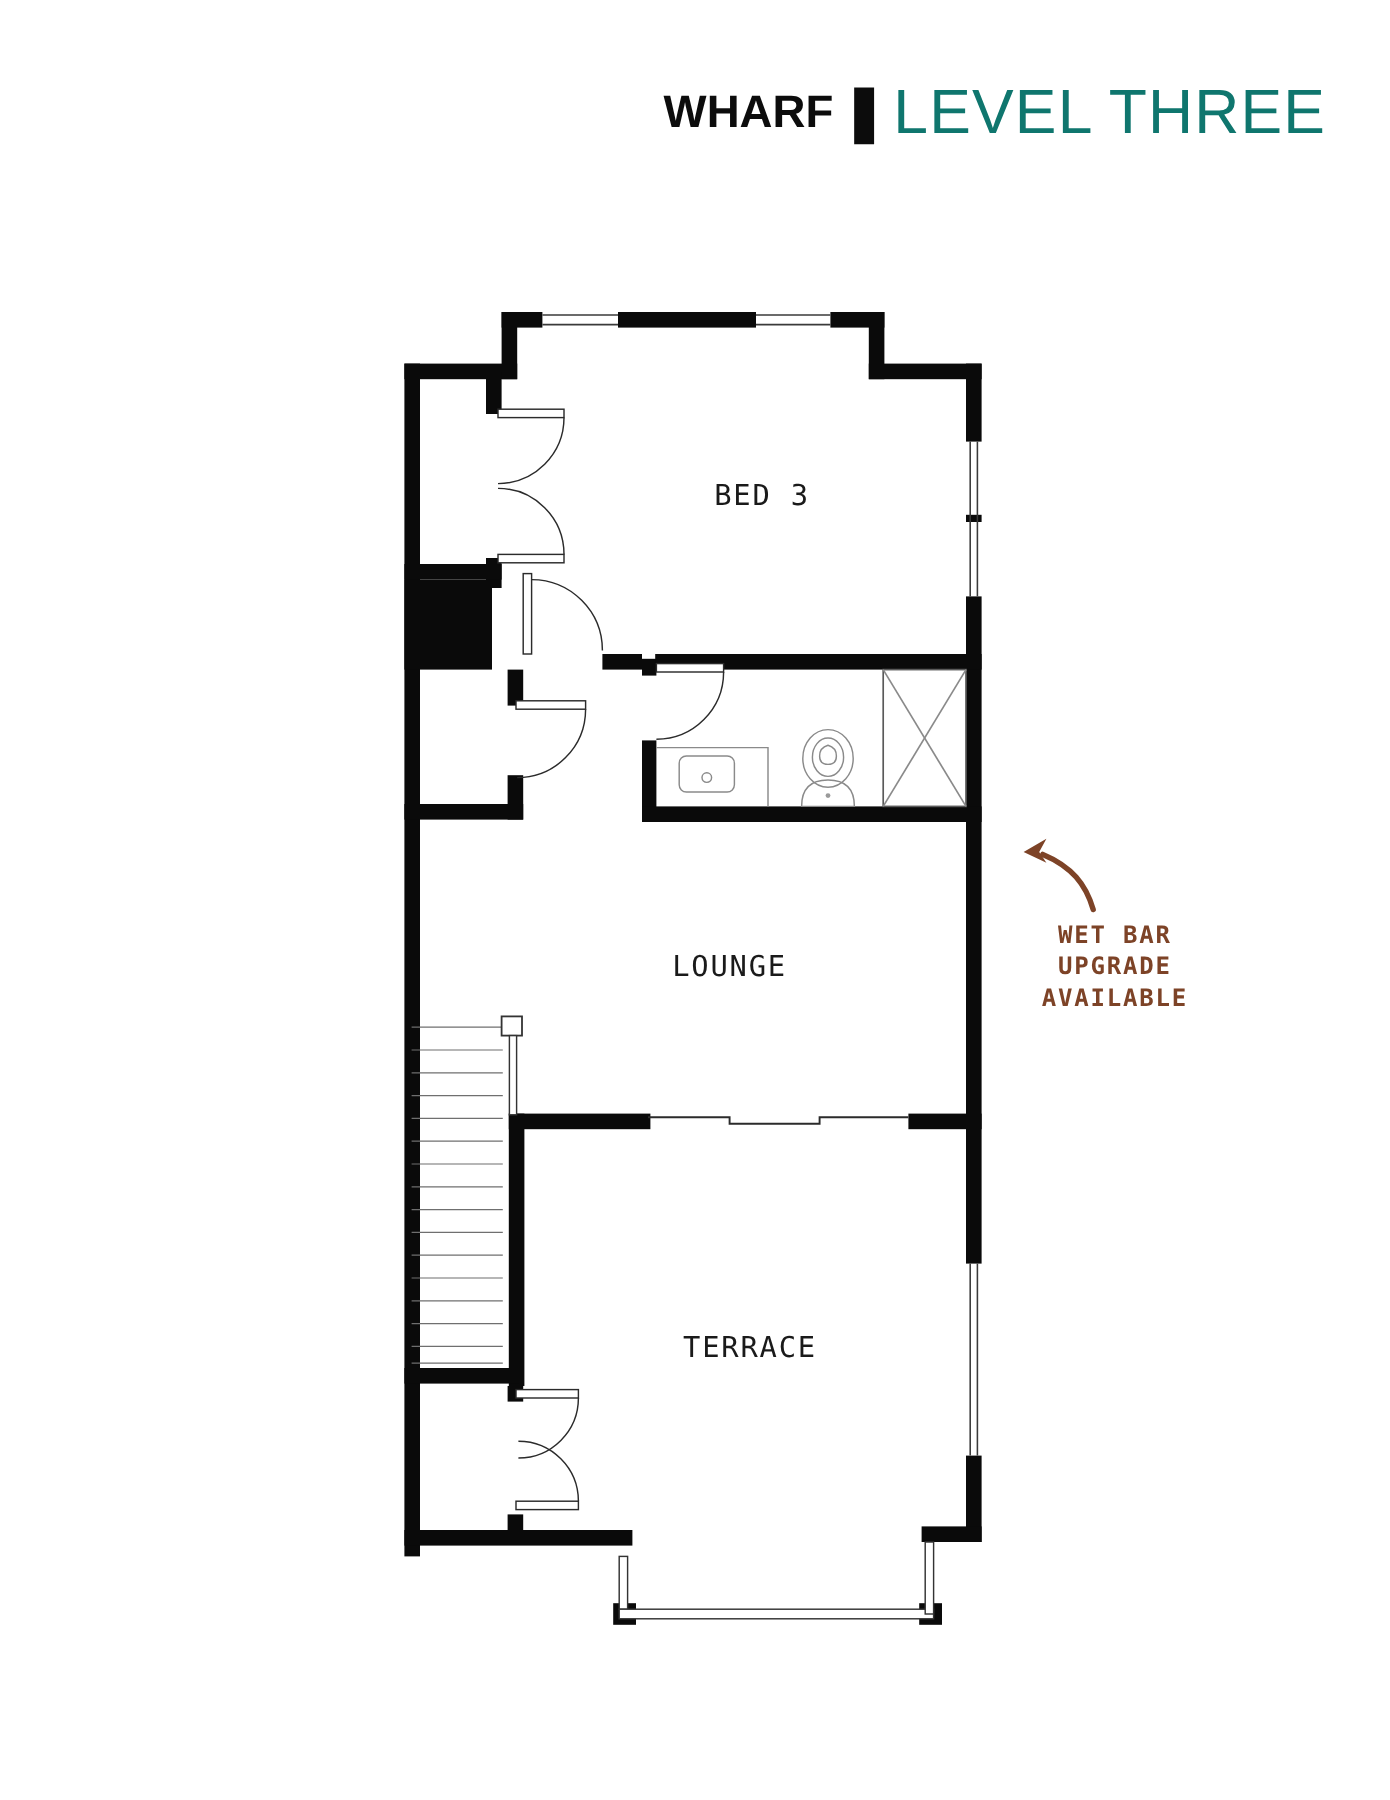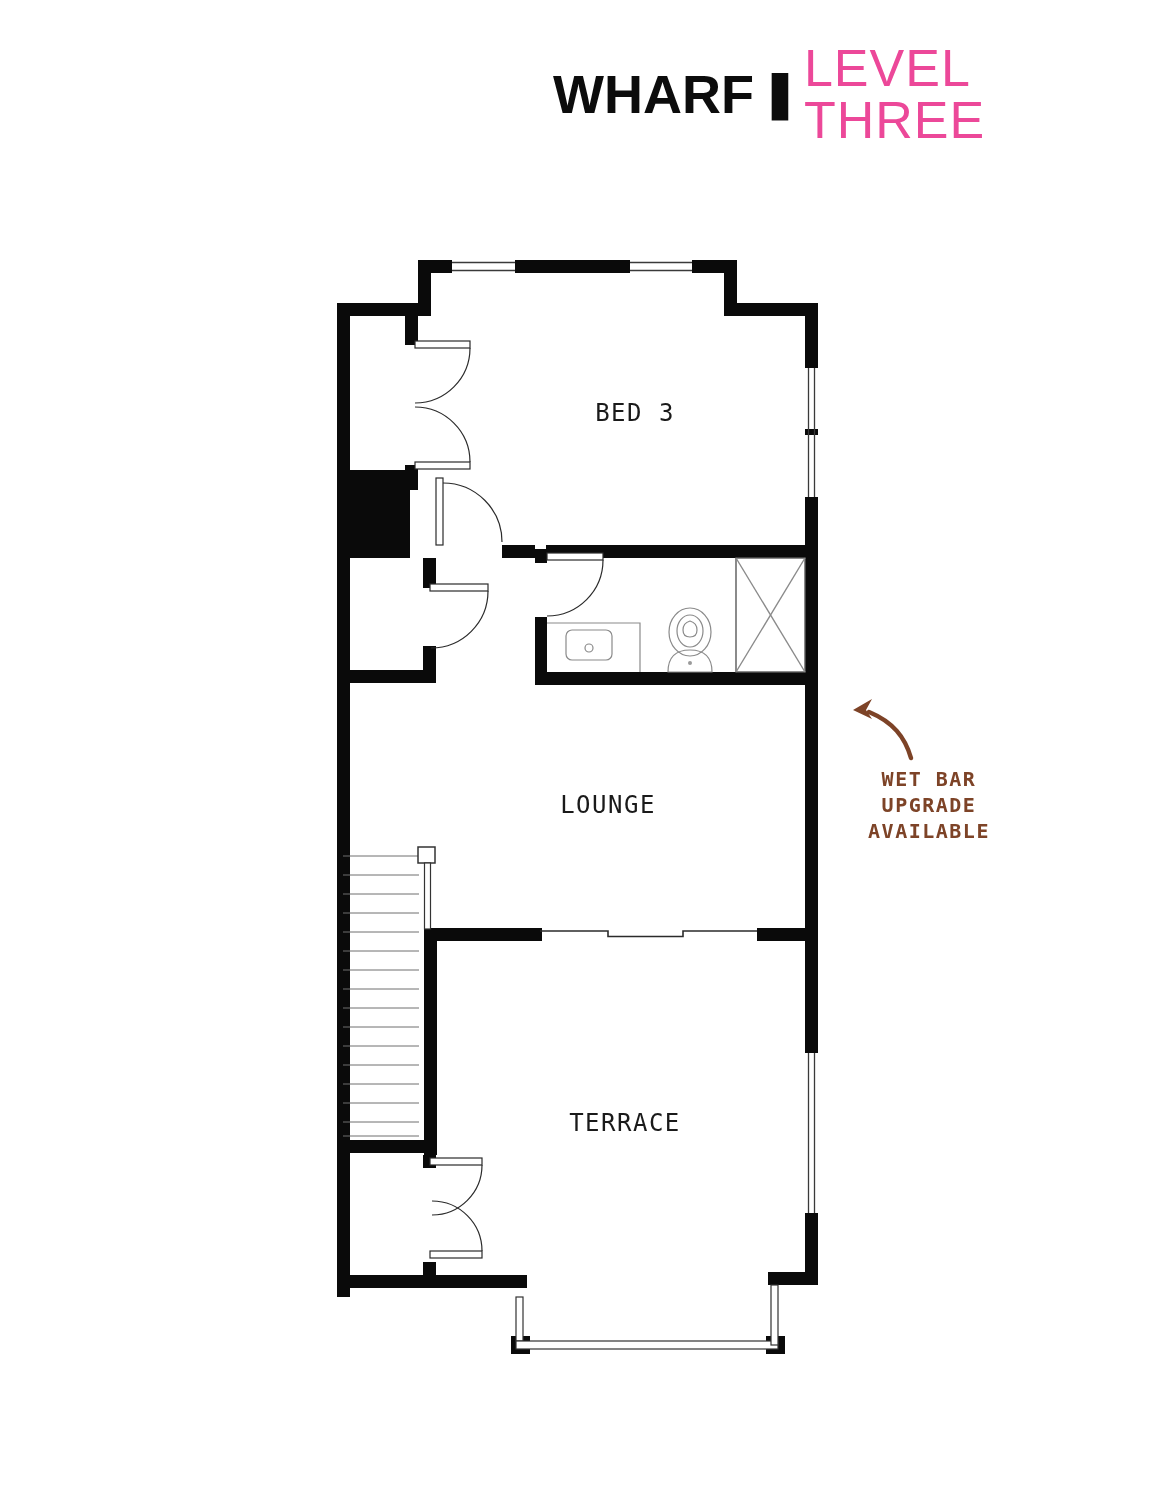--- a/index.html
+++ b/index.html
@@ -1,22 +1,22 @@
 <!DOCTYPE html>
 <html><head>
 <meta charset="utf-8">
 <style>
   html,body{margin:0;padding:0;background:#ffffff;}
   .canvas{position:relative;width:1158px;height:1500px;background:#ffffff;overflow:hidden;
           font-family:"Liberation Sans",sans-serif;}
   .title-row{position:absolute;left:553px;top:68px;display:flex;align-items:center;height:52px;}
-  .brand{font-weight:bold;font-size:54px;letter-spacing:0px;color:#0c0c0c;line-height:1;}
+  .brand{font-weight:bold;font-size:38px;letter-spacing:0px;color:#0c0c0c;line-height:1;}
   .sep{display:inline-block;font-weight:bold;font-size:50px;color:#0c0c0c;line-height:1;
        transform:scaleX(2.6);margin:0 17px 4px 19px;}
-  .pagename{font-weight:400;font-size:52px;letter-spacing:1px;color:#ec4899;line-height:1;}
+  .pagename{font-weight:400;font-size:52px;letter-spacing:1px;color:#0f766e;line-height:1;}
   svg text{font-family:"DejaVu Sans Mono",monospace;}
   .room-label{font-size:24px;letter-spacing:1.5px;fill:#1a1a1a;}
   .annot-line{font-size:20px;letter-spacing:1.5px;font-weight:bold;}
 </style>
 </head>
 <body>
 
 <div class="canvas">
 
   <div class="title-row">

